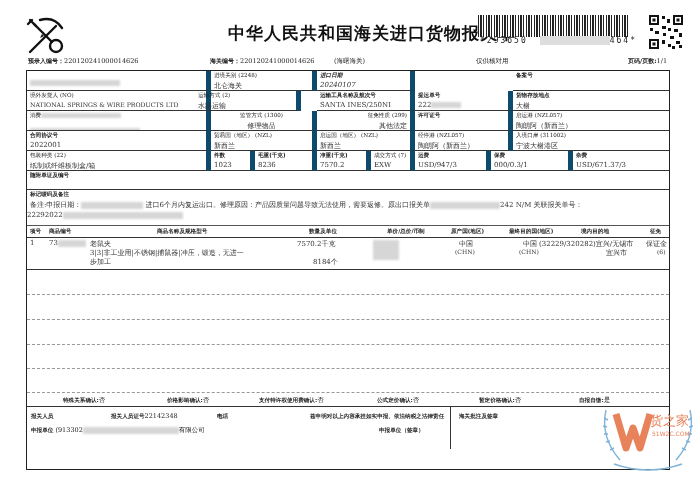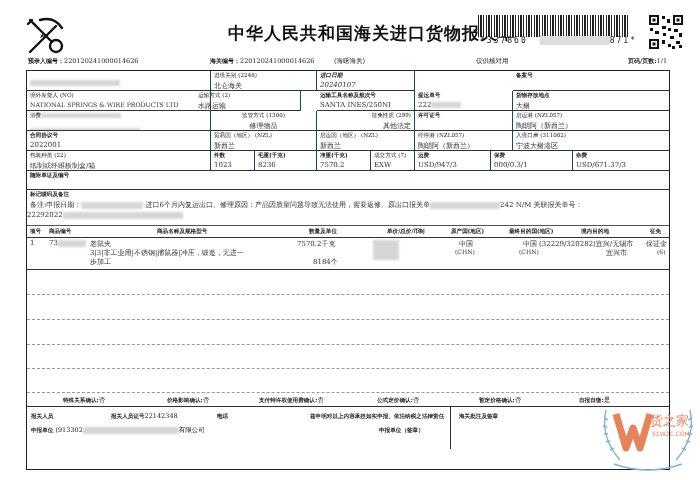--- a/index.html
+++ b/index.html
@@ -7,21 +7,21 @@
   .abs { position: absolute; }
   .title { left: 228px; top: 22px; font-size: 17px; font-weight: bold; font-family: "DejaVu Sans", sans-serif; letter-spacing: 1px; color: #111; }
   .emblem { left: 26px; top: 14px; width: 40px; height: 42px; }
   .barcode { left: 478px; top: 15px; width: 152px; height: 22px; background: repeating-linear-gradient(90deg, #222 0 1px, #fff 1px 2px, #222 2px 4px, #fff 4px 5px, #222 5px 6px, #fff 6px 8px); }
   .barcode-text { left: 480px; top: 36px; font-size: 8px; letter-spacing: 2px; font-family: "DejaVu Sans Mono", monospace; }
   .barcode-blur { left: 540px; top: 36px; width: 70px; height: 9px; background: #ddd; }
   .qr { left: 648px; top: 14px; width: 36px; height: 36px; }
   .meta { font-size: 6.5px; top: 57px; }
   .meta b { font-family: "DejaVu Sans", sans-serif; font-weight: bold; font-size: 6px; }
   .frame { left: 26px; top: 70px; width: 644px; height: 400px; border: 1.5px solid #222; border-bottom-width: 1.5px; }
-  .cell { position: absolute; border-right: 1px solid #0c4a6e; border-bottom: 1px solid #333; padding: 1px 3px; overflow: hidden; }
+  .cell { position: absolute; border-right: 5px solid #0c4a6e; border-bottom: 1px solid #333; padding: 1px 3px; overflow: hidden; }
   .lbl { font-family: "DejaVu Sans", sans-serif; font-size: 5.6px; font-weight: bold; color: #222; white-space: nowrap; }
   .lbl span { font-weight: normal; font-family: "DejaVu Serif", serif; }
   .val { font-size: 7px; color: #333; white-space: nowrap; margin-top: 1px; }
   .blur { display: inline-block; background: #d6d6d6; height: 7px; vertical-align: middle; filter: blur(1px); }
   .dash { position: absolute; left: 0; width: 100%; border-top: 1px dashed #999; }
   .th { position: absolute; top: 0; font-family: "DejaVu Sans", sans-serif; font-size: 5.6px; font-weight: bold; white-space: nowrap; }
   .td { position: absolute; font-size: 7px; white-space: nowrap; color: #333; }
   .confirm { position: absolute; font-size: 6.5px; white-space: nowrap; }
   .confirm b { font-family: "DejaVu Sans", sans-serif; font-size: 5.6px; }
   .wm { left: 600px; top: 402px; width: 96px; height: 70px; }
@@ -38,21 +38,21 @@
     <line x1="4" y1="6" x2="10" y2="12"></line>
     <line x1="2" y1="10" x2="6" y2="6"></line>
   </g>
   <path d="M18 22 l-4 2 l2 -4 z" fill="#111"></path>
 </svg>
 
 <div class="abs title">中华人民共和国海关进口货物报关单</div>
 
 <div class="abs barcode"></div>
 <div class="abs barcode-text">
-  <span>*337860</span><span style="display:inline-block;width:82px;"></span><span>871*</span>
+  <span>*293650</span><span style="display:inline-block;width:82px;"></span><span>464*</span>
 </div>
 <div class="abs barcode-blur"></div>
 
 <svg class="abs qr" viewBox="0 0 36 36">
   <rect x="0" y="0" width="36" height="36" fill="#fff"></rect>
   <g fill="#111">
     <rect x="1" y="1" width="10" height="10"></rect>
       <rect x="3" y="3" width="6" height="6" fill="#fff"></rect>
       <rect x="4.5" y="4.5" width="3" height="3"></rect>
     <rect x="25" y="1" width="10" height="10"></rect>

